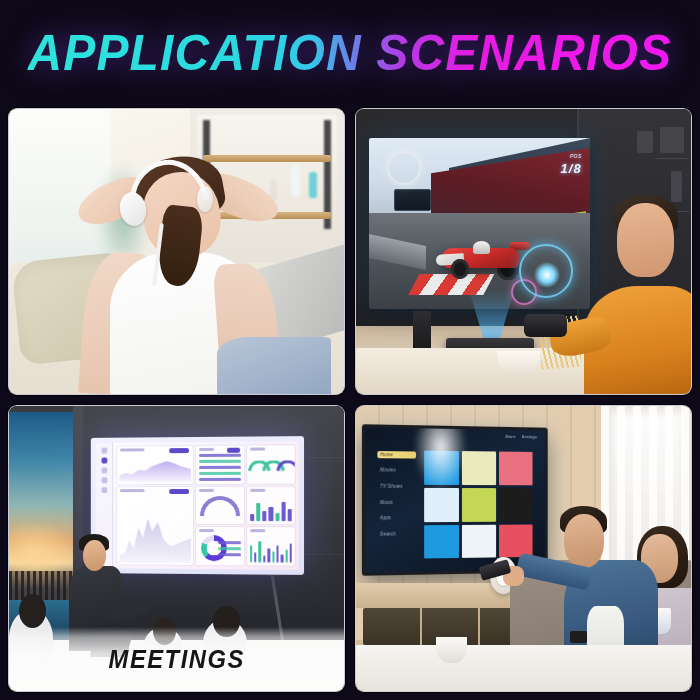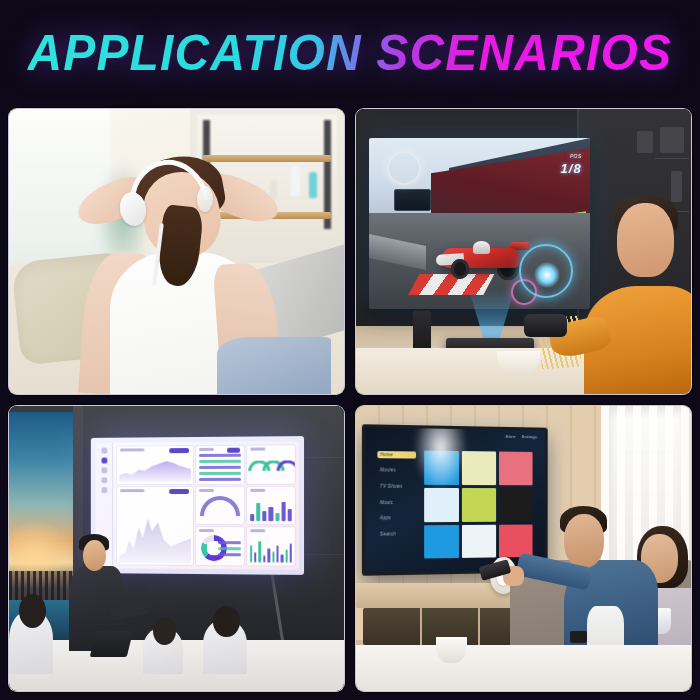--- a/index.html
+++ b/index.html
@@ -898,20 +898,23 @@
         <div class="presenter-hair"></div>
         <div class="presenter-head"></div>
         <div class="laptop"></div>
         <div class="att a1"></div>
         <div class="att-head ah1"></div>
         <div class="att a2"></div>
         <div class="att-head ah2"></div>
         <div class="att a3"></div>
         <div class="att-head ah3"></div>
       </div>
+      <div class="caption">
+        <span>MEETINGS</span>
+      </div>
     </div>
 
     <div class="card c4">
       <div class="scene">
         <div class="room"></div>
         <div class="planks"></div>
         <div class="curtain"></div>
         <div class="window-light"></div>
 
         <div class="tv">

